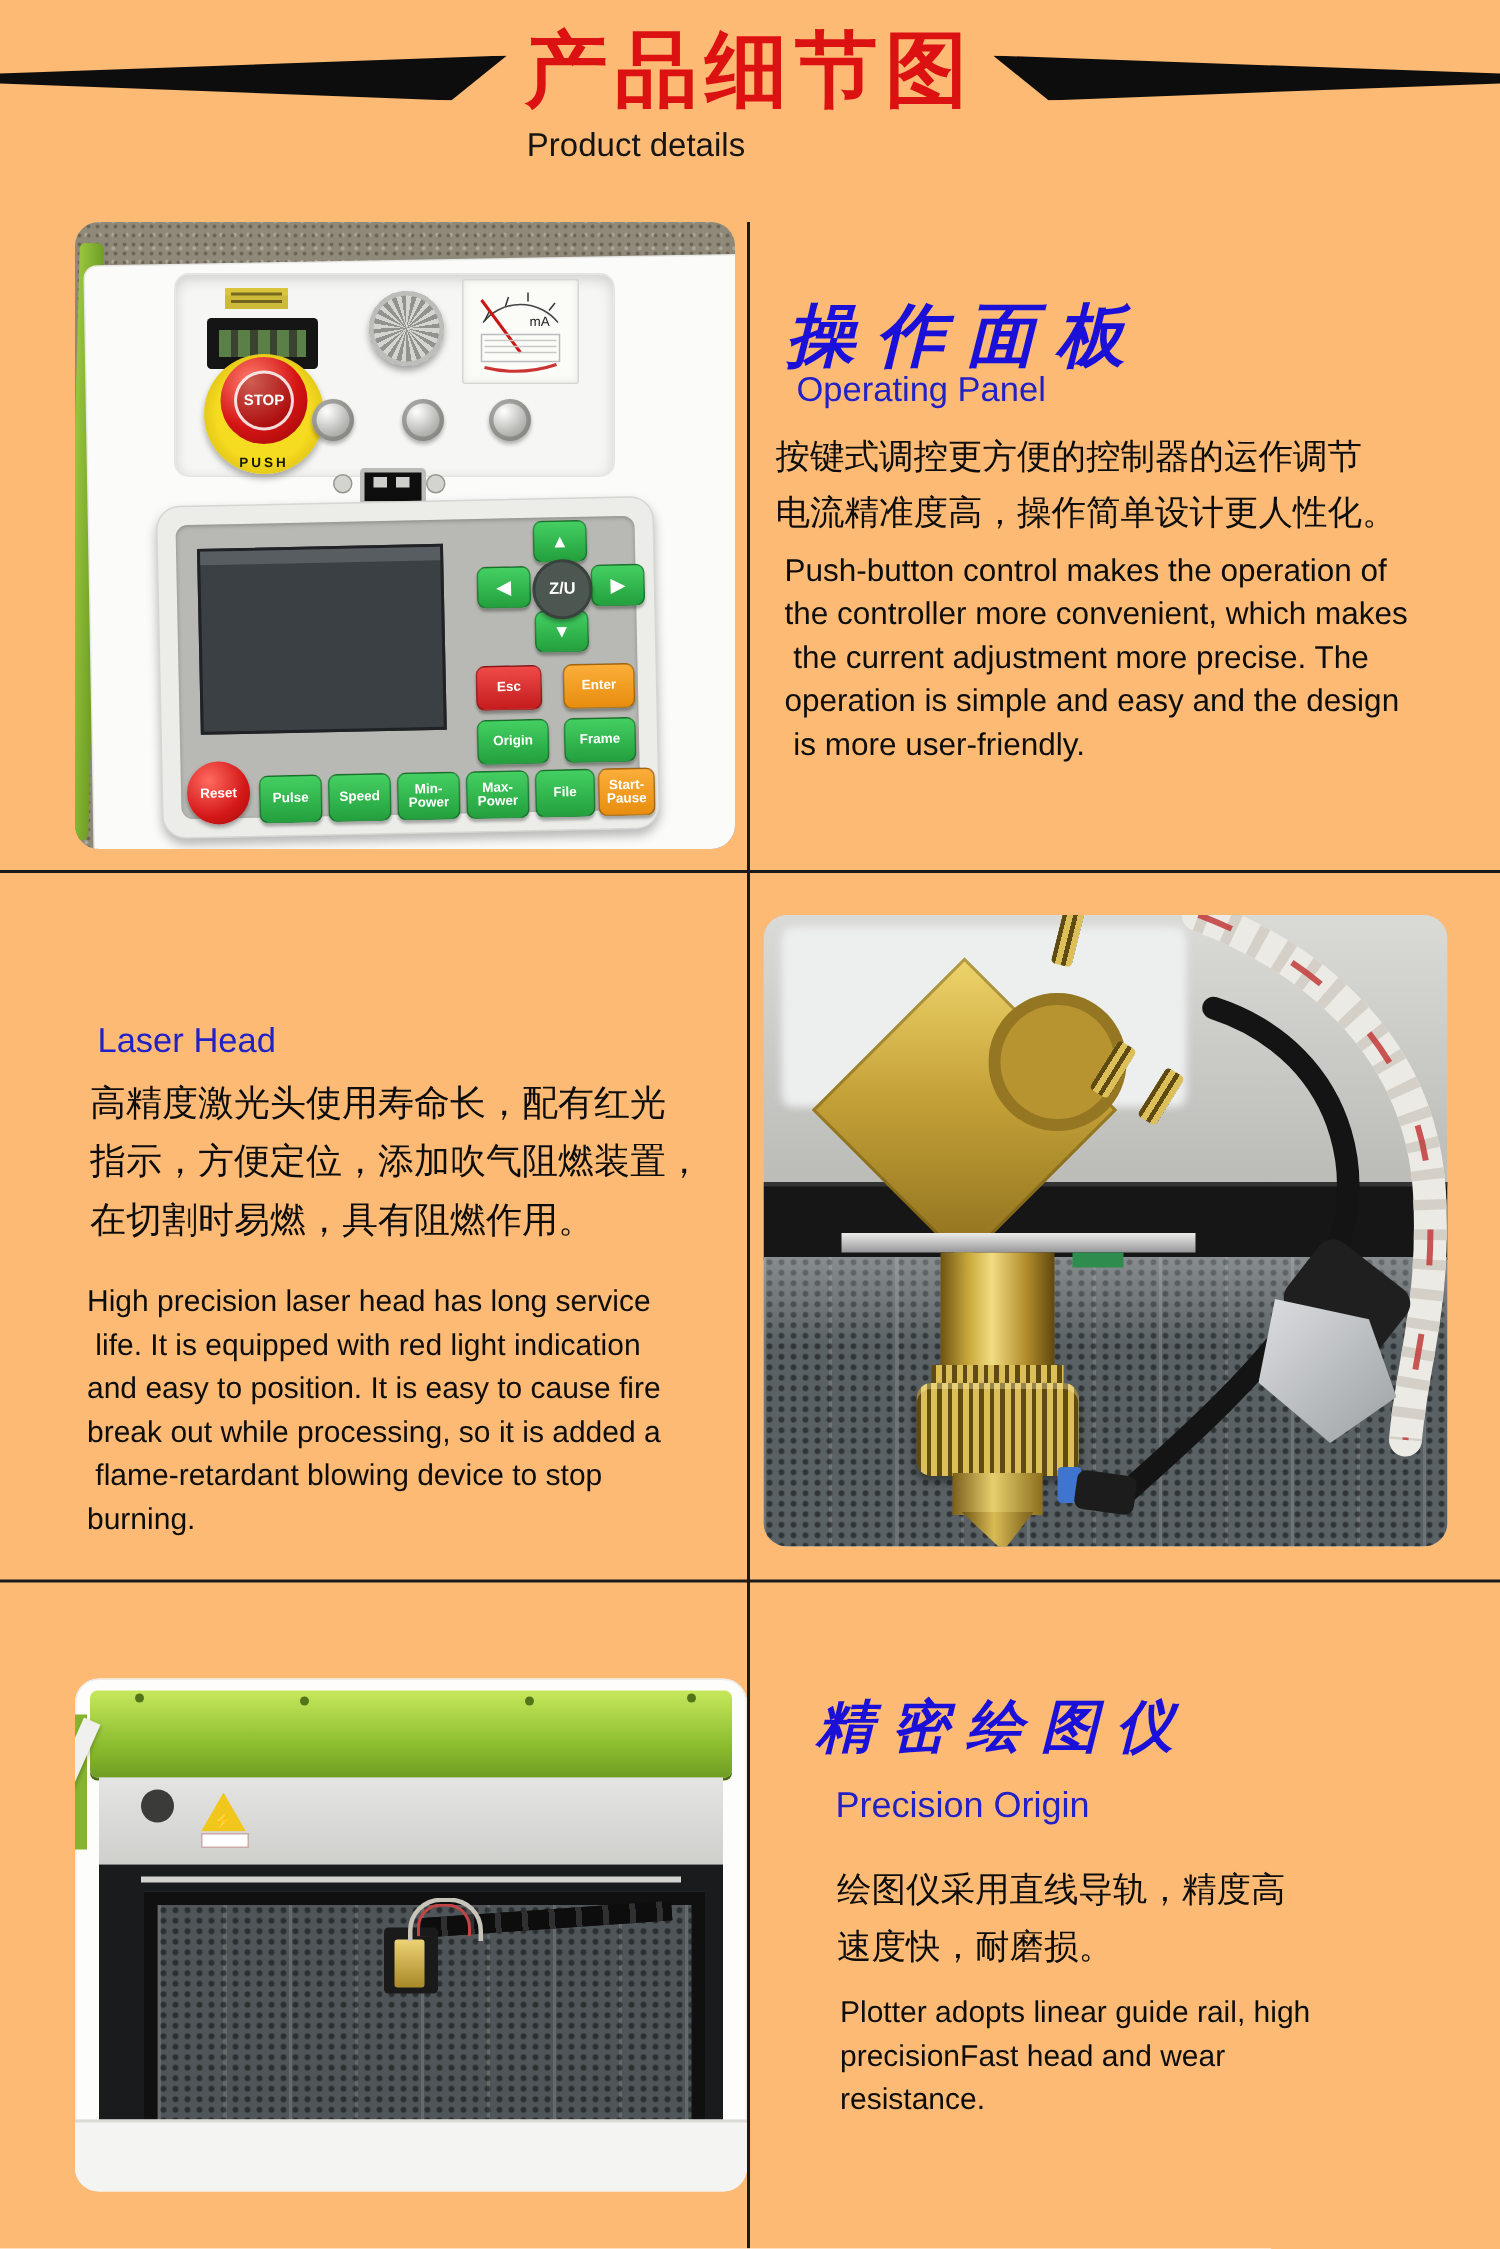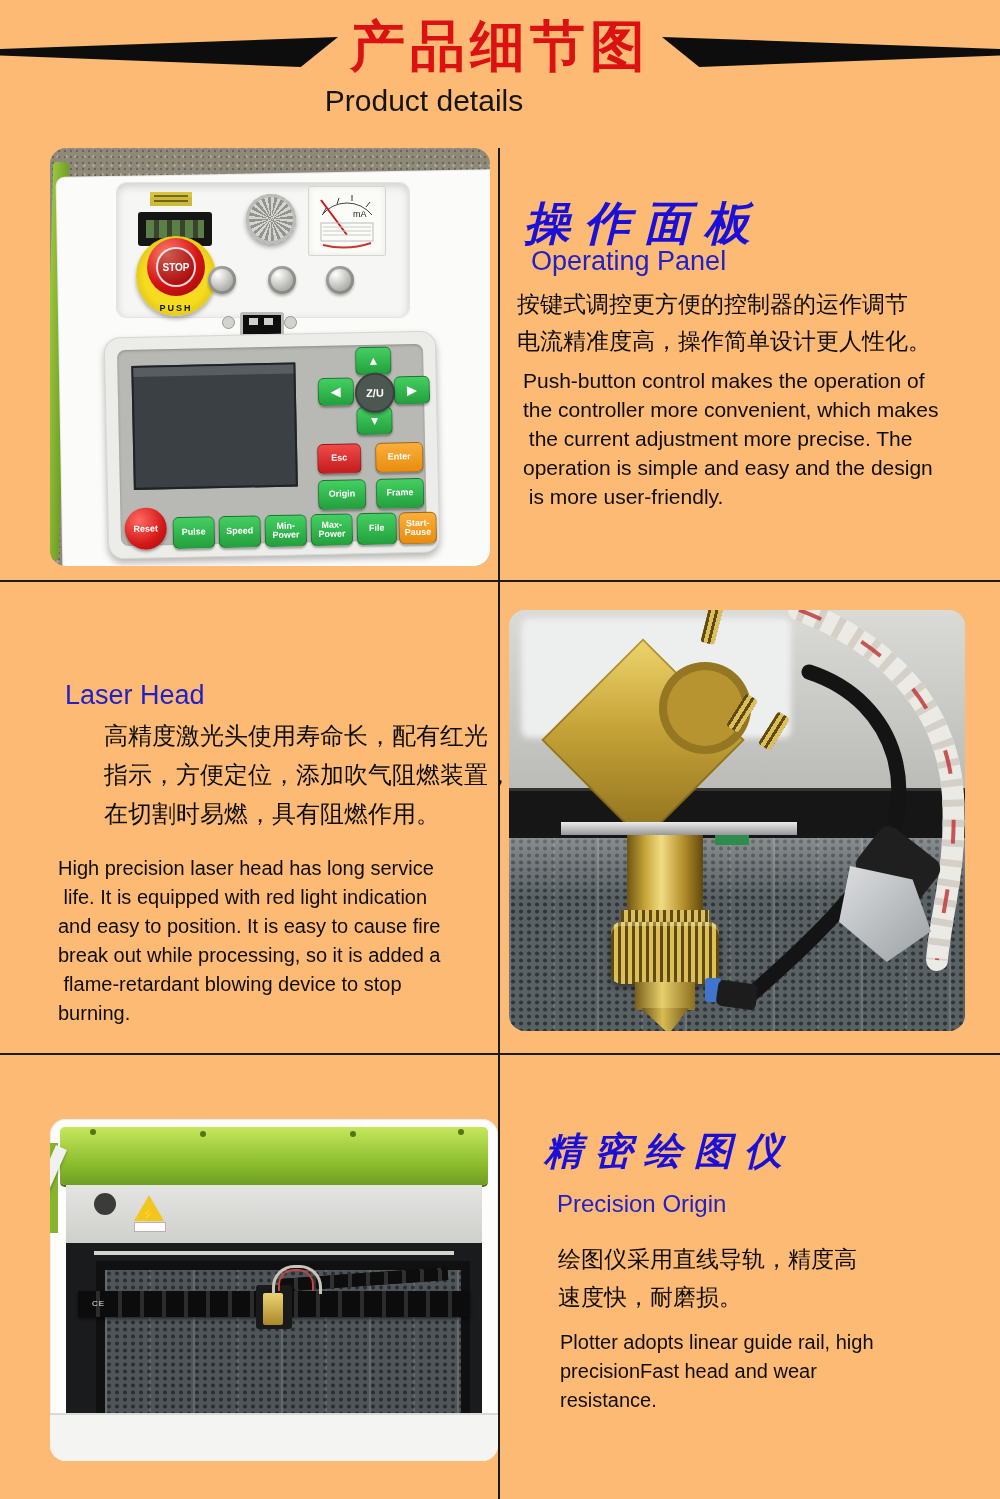--- a/index.html
+++ b/index.html
@@ -3,31 +3,31 @@
 <meta charset="utf-8">
 <style>
   html,body{margin:0;padding:0;background:#fff;}
   .page{position:relative;width:1000px;height:1499px;background:#fdba74;overflow:hidden;
         font-family:"Liberation Sans",sans-serif;color:#111;}
   .abs{position:absolute;}
   
   .hdr-title{position:absolute;top:10px;left:0;width:1000px;text-align:center;
              font-size:55px;font-weight:bold;color:#dc1212;letter-spacing:5px;}
   .hdr-sub{position:absolute;top:84px;left:0;width:848px;text-align:center;
-           font-size:30px;color:#141414;}
+           font-size:22px;color:#141414;}
   .bar{position:absolute;top:37px;height:30px;width:338px;background:#0d0d0d;}
   .bar.left{left:0;clip-path:polygon(0 40%,100% 0,89% 100%,0 62%);}
   .bar.right{right:0;clip-path:polygon(0 0,100% 40%,100% 62%,11% 100%);}
   
   .hline{position:absolute;left:0;width:1000px;height:2px;background:#1a1a1a;}
   .vline{position:absolute;left:498px;top:148px;width:2px;height:1351px;background:#1a1a1a;}
   
   .brush{position:absolute;font-weight:bold;font-style:italic;color:#1b10d8;
          font-family:"DejaVu Serif",serif;}
-  .subtt{position:absolute;color:#2121c6;font-size:27px;}
+  .subtt{position:absolute;color:#2121c6;font-size:23px;}
   .cnp{position:absolute;white-space:pre;color:#0d0d0d;}
   .enp{position:absolute;white-space:pre;color:#0d0d0d;font-size:21px;line-height:29px;}
   
   .ph{position:absolute;border-radius:16px;overflow:hidden;}
   
   .carpet{position:absolute;inset:0;background-color:#8f897a;
     background-image:radial-gradient(rgba(55,50,40,.4) 1px,rgba(55,50,40,0) 1.6px),
                      radial-gradient(rgba(230,225,210,.35) 1px,rgba(230,225,210,0) 1.5px);
     background-size:6px 6px,9px 9px;background-position:0 0,3px 4px;}
   .greenedge{position:absolute;left:-2px;top:14px;width:16px;height:398px;border-radius:4px;
@@ -122,21 +122,21 @@
   <div class="subtt" style="left:531px;top:246px;">Operating Panel</div>
   <div class="cnp" style="left:517px;top:286px;font-size:23px;line-height:37px;">按键式调控更方便的控制器的运作调节
 电流精准度高，操作简单设计更人性化。</div>
   <div class="enp" style="left:523px;top:366px;">Push-button control makes the operation of
 the controller more convenient, which makes
  the current adjustment more precise. The
 operation is simple and easy and the design
  is more user-friendly.</div>
 
   <div class="subtt" style="left:65px;top:680px;">Laser Head</div>
-  <div class="cnp" style="left:60px;top:716px;font-size:24px;line-height:39px;margin-left:44px;">高精度激光头使用寿命长，配有红光
+  <div class="cnp" style="left:60px;top:716px;font-size:24px;line-height:39px;">高精度激光头使用寿命长，配有红光
 指示，方便定位，添加吹气阻燃装置，
 在切割时易燃，具有阻燃作用。</div>
   <div class="enp" style="left:58px;top:842px;font-size:20px;margin-top:12px;">High precision laser head has long service
  life. It is equipped with red light indication
 and easy to position. It is easy to cause fire
 break out while processing, so it is added a
  flame-retardant blowing device to stop
 burning.</div>
 
   <div class="brush" style="left:544px;top:1126px;font-size:38px;letter-spacing:12px;">精密绘图仪</div>
@@ -290,25 +290,20 @@
       <div style="width:30px;height:8px;background:#fff;border:1px solid #caa;margin-top:1px;"></div>
     </div>
     <div class="abs" style="left:6px;top:26px;width:12px;height:118px;background:#f0f0ee;
          transform:rotate(24deg);transform-origin:top left;box-shadow:1px 1px 3px rgba(0,0,0,.25);"></div>
     <div class="abs" style="left:16px;top:124px;width:416px;height:176px;background:#191b1c;"></div>
     <div class="abs" style="left:44px;top:132px;width:360px;height:4px;background:#d3d3d0;"></div>
     <div class="honey abs" style="left:46px;top:142px;width:356px;height:148px;border:9px solid #101010;
          background-color:#4f5558;"></div>
     <div class="abs" style="left:230px;top:154px;width:168px;height:13px;background:#0f0f0f;
          transform:rotate(-4deg);background-image:repeating-linear-gradient(90deg,#0d0d0d 0 14px,#303032 14px 18px);"></div>
-    <div class="abs" style="left:28px;top:172px;width:392px;height:26px;background:#101010;
-         background-image:repeating-linear-gradient(90deg,#0c0c0c 0 18px,#2c2c2e 18px 22px);
-         box-shadow:0 2px 3px rgba(0,0,0,.5);">
-      <span style="position:absolute;left:14px;top:8px;color:#e8e8e8;font-size:8px;letter-spacing:1px;">CE</span>
-    </div>
     <div class="abs" style="left:206px;top:166px;width:36px;height:44px;background:#1a1a1a;border-radius:3px;"></div>
     <div class="abs" style="left:213px;top:174px;width:20px;height:32px;border-radius:2px;
          background:linear-gradient(180deg,#ecd374,#a98828);"></div>
     <div class="abs" style="left:222px;top:146px;width:44px;height:26px;border:3px solid #c9c4ba;
          border-bottom:none;border-radius:22px 22px 0 0;"></div>
     <div class="abs" style="left:228px;top:150px;width:32px;height:20px;border:2px solid #c24444;
          border-bottom:none;border-radius:16px 16px 0 0;"></div>
     <div class="ledge"></div>
   </div>
 

